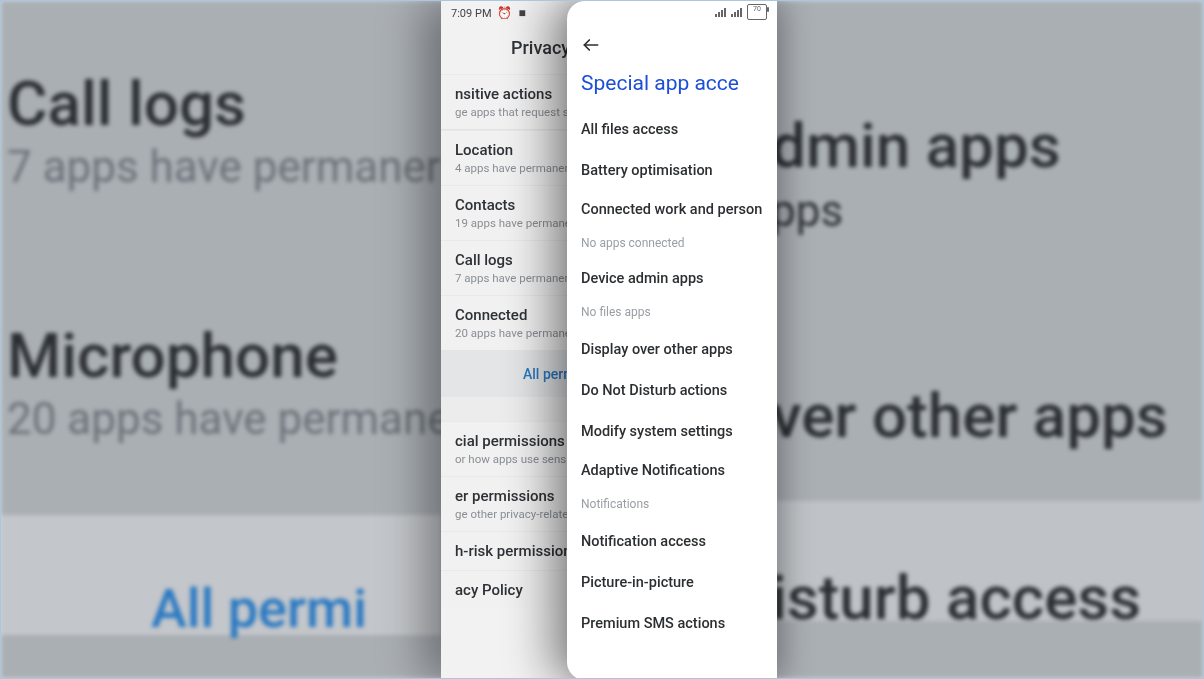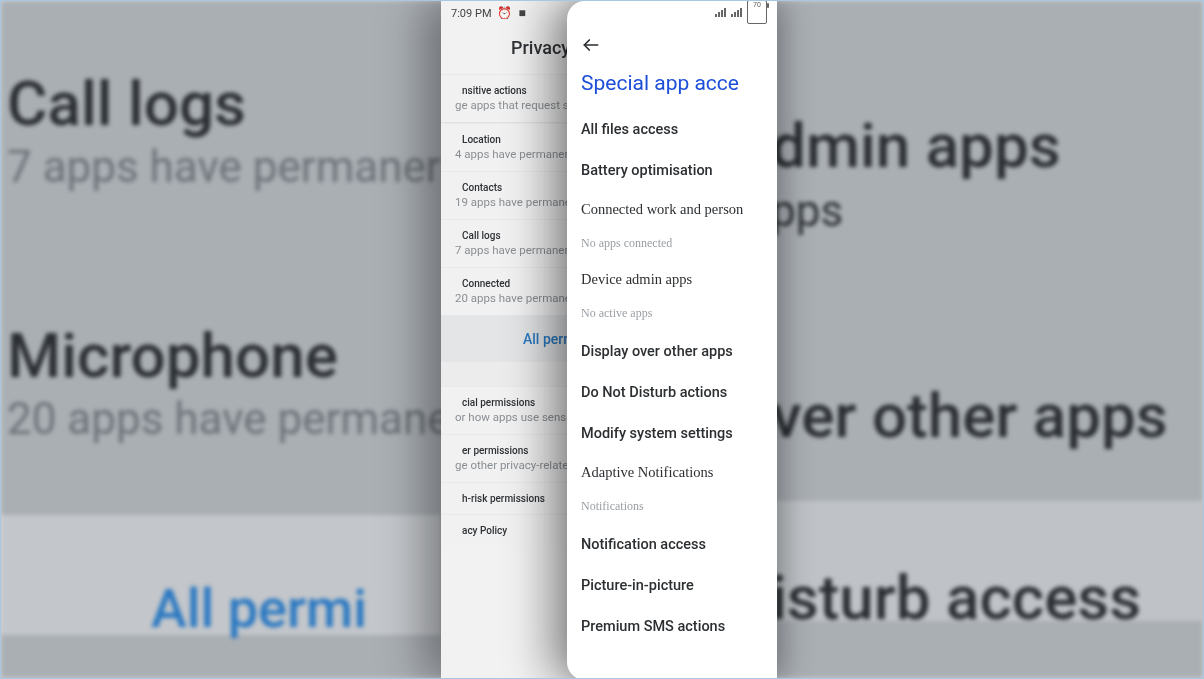--- a/index.html
+++ b/index.html
@@ -50,21 +50,21 @@
   .pl-title {
     text-align:center; font-size:18px; font-weight:500;
     padding:14px 0 16px;
     background:#f2f2f2;
   }
   .pl-section {
     padding: 10px 12px 10px 14px;
     background:#f1f1f1;
     border-top: 1px solid rgba(0,0,0,.03);
   }
-  .pl-item-title { font-size:10px; font-weight:500; color:#2e3135;margin-left:7px; }
+  .pl-item-title { font-size:15px; font-weight:500; color:#2e3135; }
   .pl-item-sub   { font-size:11.5px; color:#8a8f94; margin-top:2px; }
   .pl-link-band {
     background:#e3e5e7; text-align:center; padding:14px 0;
   }
   .pl-link { color:#2b79c2; font-size:14px; font-weight:500; }
   .pl-gap { height:24px; background:#ececec; }
   .pl-shadow-line { height:1px; background:rgba(0,0,0,.06); }
 
   
   .phone-right {
@@ -82,39 +82,39 @@
     height:20px; display:flex; justify-content:flex-end; align-items:center;
     gap:6px; padding:2px 10px 0; font-size:11px; color:#555;
   }
   .signal-icon { display:inline-block; width:10px; height:10px; position:relative; }
   .signal-icon span{position:absolute;bottom:0;width:2px;background:#666;}
   .signal-icon span:nth-child(1){left:0;height:3px;}
   .signal-icon span:nth-child(2){left:3px;height:5px;}
   .signal-icon span:nth-child(3){left:6px;height:7px;}
   .signal-icon span:nth-child(4){left:9px;height:9px;}
   .battery-icon{
-    display:inline-block; width:20px; height:24px;
+    display:inline-block; width:20px; height:16px;
     border:1px solid #666; border-radius:2px; position:relative;
     font-size:7px; line-height:9px; text-align:center; color:#666;
   }
   .battery-icon::after{content:"";position:absolute;right:-3px;top:2px;width:2px;height:5px;background:#666;border-radius:1px;}
   .pr-back {
     padding: 14px 14px 4px;
   }
   .pr-back svg { width:20px; height:20px; stroke:#2b2f33; stroke-width:2; fill:none; stroke-linecap:round; stroke-linejoin:round;}
   .pr-title {
     font-size:21px; font-weight:400; color:#1d4ed8;
     padding: 8px 14px 14px;
     white-space:nowrap; overflow:hidden;
   }
   .pr-list { padding-bottom:12px; }
   .pr-item {
     padding: 12px 14px;
   }
-  .pr-item.twolines { padding: 10px 14px; font-family: Liberation Serif, serif; }
+  .pr-item.twolines { padding: 10px 14px; }
   .pr-item-title { font-size:14.5px; font-weight:500; color:#2c2f32; white-space:nowrap; overflow:hidden; }
   .pr-item-sub   { font-size:12px; color:#9a9fa4; margin-top:18px; }
 </style>
 </head>
 <body>
 
 <div class="stage">
 
   <div class="bg">
     <div class="bg-dim"></div>
@@ -213,21 +213,21 @@
       </div>
       <div class="pr-item">
         <div class="pr-item-title">Battery optimisation</div>
       </div>
       <div class="pr-item twolines">
         <div class="pr-item-title">Connected work and person</div>
         <div class="pr-item-sub">No apps connected</div>
       </div>
       <div class="pr-item twolines">
         <div class="pr-item-title">Device admin apps</div>
-        <div class="pr-item-sub">No active apps</div>
+        <div class="pr-item-sub">No files apps</div>
       </div>
       <div class="pr-item">
         <div class="pr-item-title">Display over other apps</div>
       </div>
       <div class="pr-item">
         <div class="pr-item-title">Do Not Disturb actions</div>
       </div>
       <div class="pr-item">
         <div class="pr-item-title">Modify system settings</div>
       </div>

